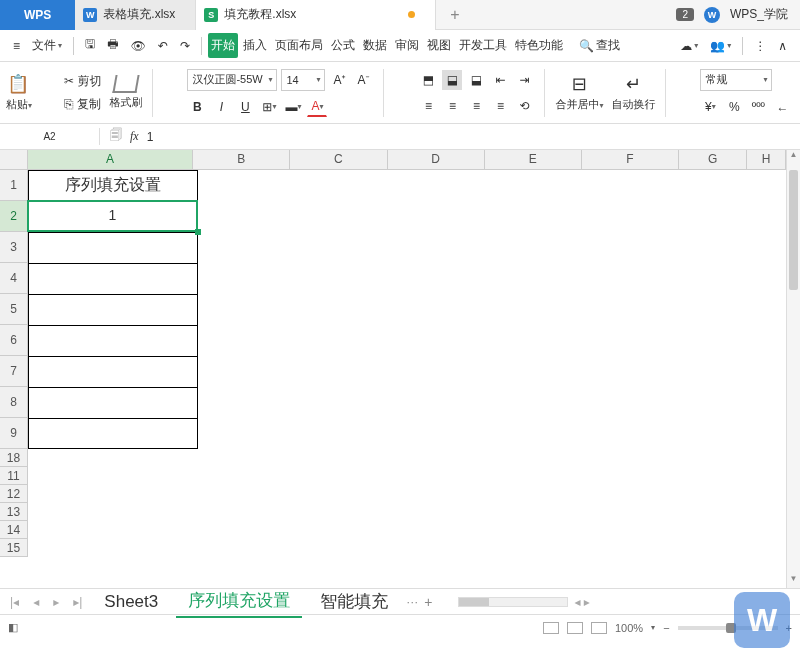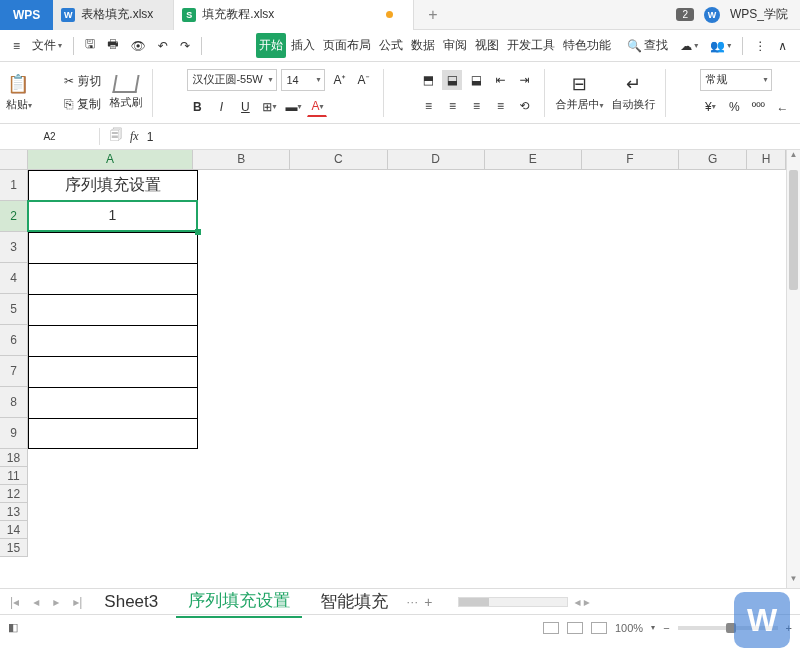--- a/index.html
+++ b/index.html
@@ -1,32 +1,32 @@
 <!DOCTYPE html>
 <html><head>
 <meta charset="utf-8">
 <style>
 * { box-sizing: border-box; margin: 0; padding: 0; }
 body { font-family: "Microsoft YaHei", Arial, sans-serif; font-size: 12px; color: #333; background: #fff; overflow: hidden; width: 800px; height: 654px; position: relative; }
 
 .title-bar { height: 30px; background: #f5f5f5; display: flex; align-items: center; border-bottom: 1px solid #ddd; }
-.title-bar .logo { background: #2b7cd3; color: #fff; font-weight: bold; padding: 0 13px; height: 30px; display: flex; align-items: center; }
+.title-bar .logo { background: #2b7cd3; color: #fff; font-weight: bold; padding: 0 24px; height: 30px; display: flex; align-items: center; }
 .tab { height: 30px; display: flex; align-items: center; padding: 0 20px 0 8px; border-right: 1px solid #ddd; background: #fff; gap: 6px; position: relative; }
 .tab.inactive { background: #eaeaea; }
 .tab .icon-sq { width: 14px; height: 14px; border-radius: 2px; display: inline-flex; align-items: center; justify-content: center; color: #fff; font-size: 9px; font-weight: bold; }
 .dot-orange { width: 7px; height: 7px; border-radius: 50%; background: #f5a623; }
 .title-right { margin-left: auto; display: flex; align-items: center; gap: 10px; padding-right: 12px; }
 .badge-count { background: #666; color: #fff; border-radius: 3px; padding: 1px 6px; font-size: 10px; }
 .wps-circle { width: 16px; height: 16px; border-radius: 50%; background: #2b7cd3; color: #fff; display: inline-flex; align-items: center; justify-content: center; font-size: 9px; font-weight: bold; }
 
 .menu-bar { height: 32px; display: flex; align-items: center; padding: 0 8px; gap: 2px; border-bottom: 1px solid #ddd; }
 .menu-btn { padding: 3px 5px; display: inline-flex; align-items: center; gap: 2px; }
 .menu-sep { width: 1px; height: 18px; background: #ccc; margin: 0 4px; }
 .menu-tab { padding: 4px 3px; }
-.menu-tab.active { background: #1fa464; color: #fff; border-radius: 2px; margin-left: 48px; }
+.menu-tab.active { background: #1fa464; color: #fff; border-radius: 2px; }
 .tri { font-size: 8px; color: #666; }
 
 .ribbon { height: 62px; display: flex; align-items: center; padding: 0 6px; border-bottom: 1px solid #ddd; gap: 8px; }
 .rib-group { display: flex; flex-direction: column; gap: 6px; margin-left: 24px; }
 .rib-col { display: flex; flex-direction: column; align-items: center; gap: 2px; font-size: 11px; }
 .rib-row { display: flex; align-items: center; gap: 4px; }
 .rsep { width: 1px; height: 48px; background: #ddd; margin: 0 2px; }
 .combo { border: 1px solid #ccc; height: 22px; display: flex; align-items: center; padding: 0 4px; font-size: 11px; background: #fff; }
 .fmt-btn { width: 20px; height: 20px; display: inline-flex; align-items: center; justify-content: center; border: 1px solid transparent; }
 .brush { width: 24px; transform: skewX(-10deg); border: 2px solid #888; border-top: none; height: 18px; display: inline-block; }

